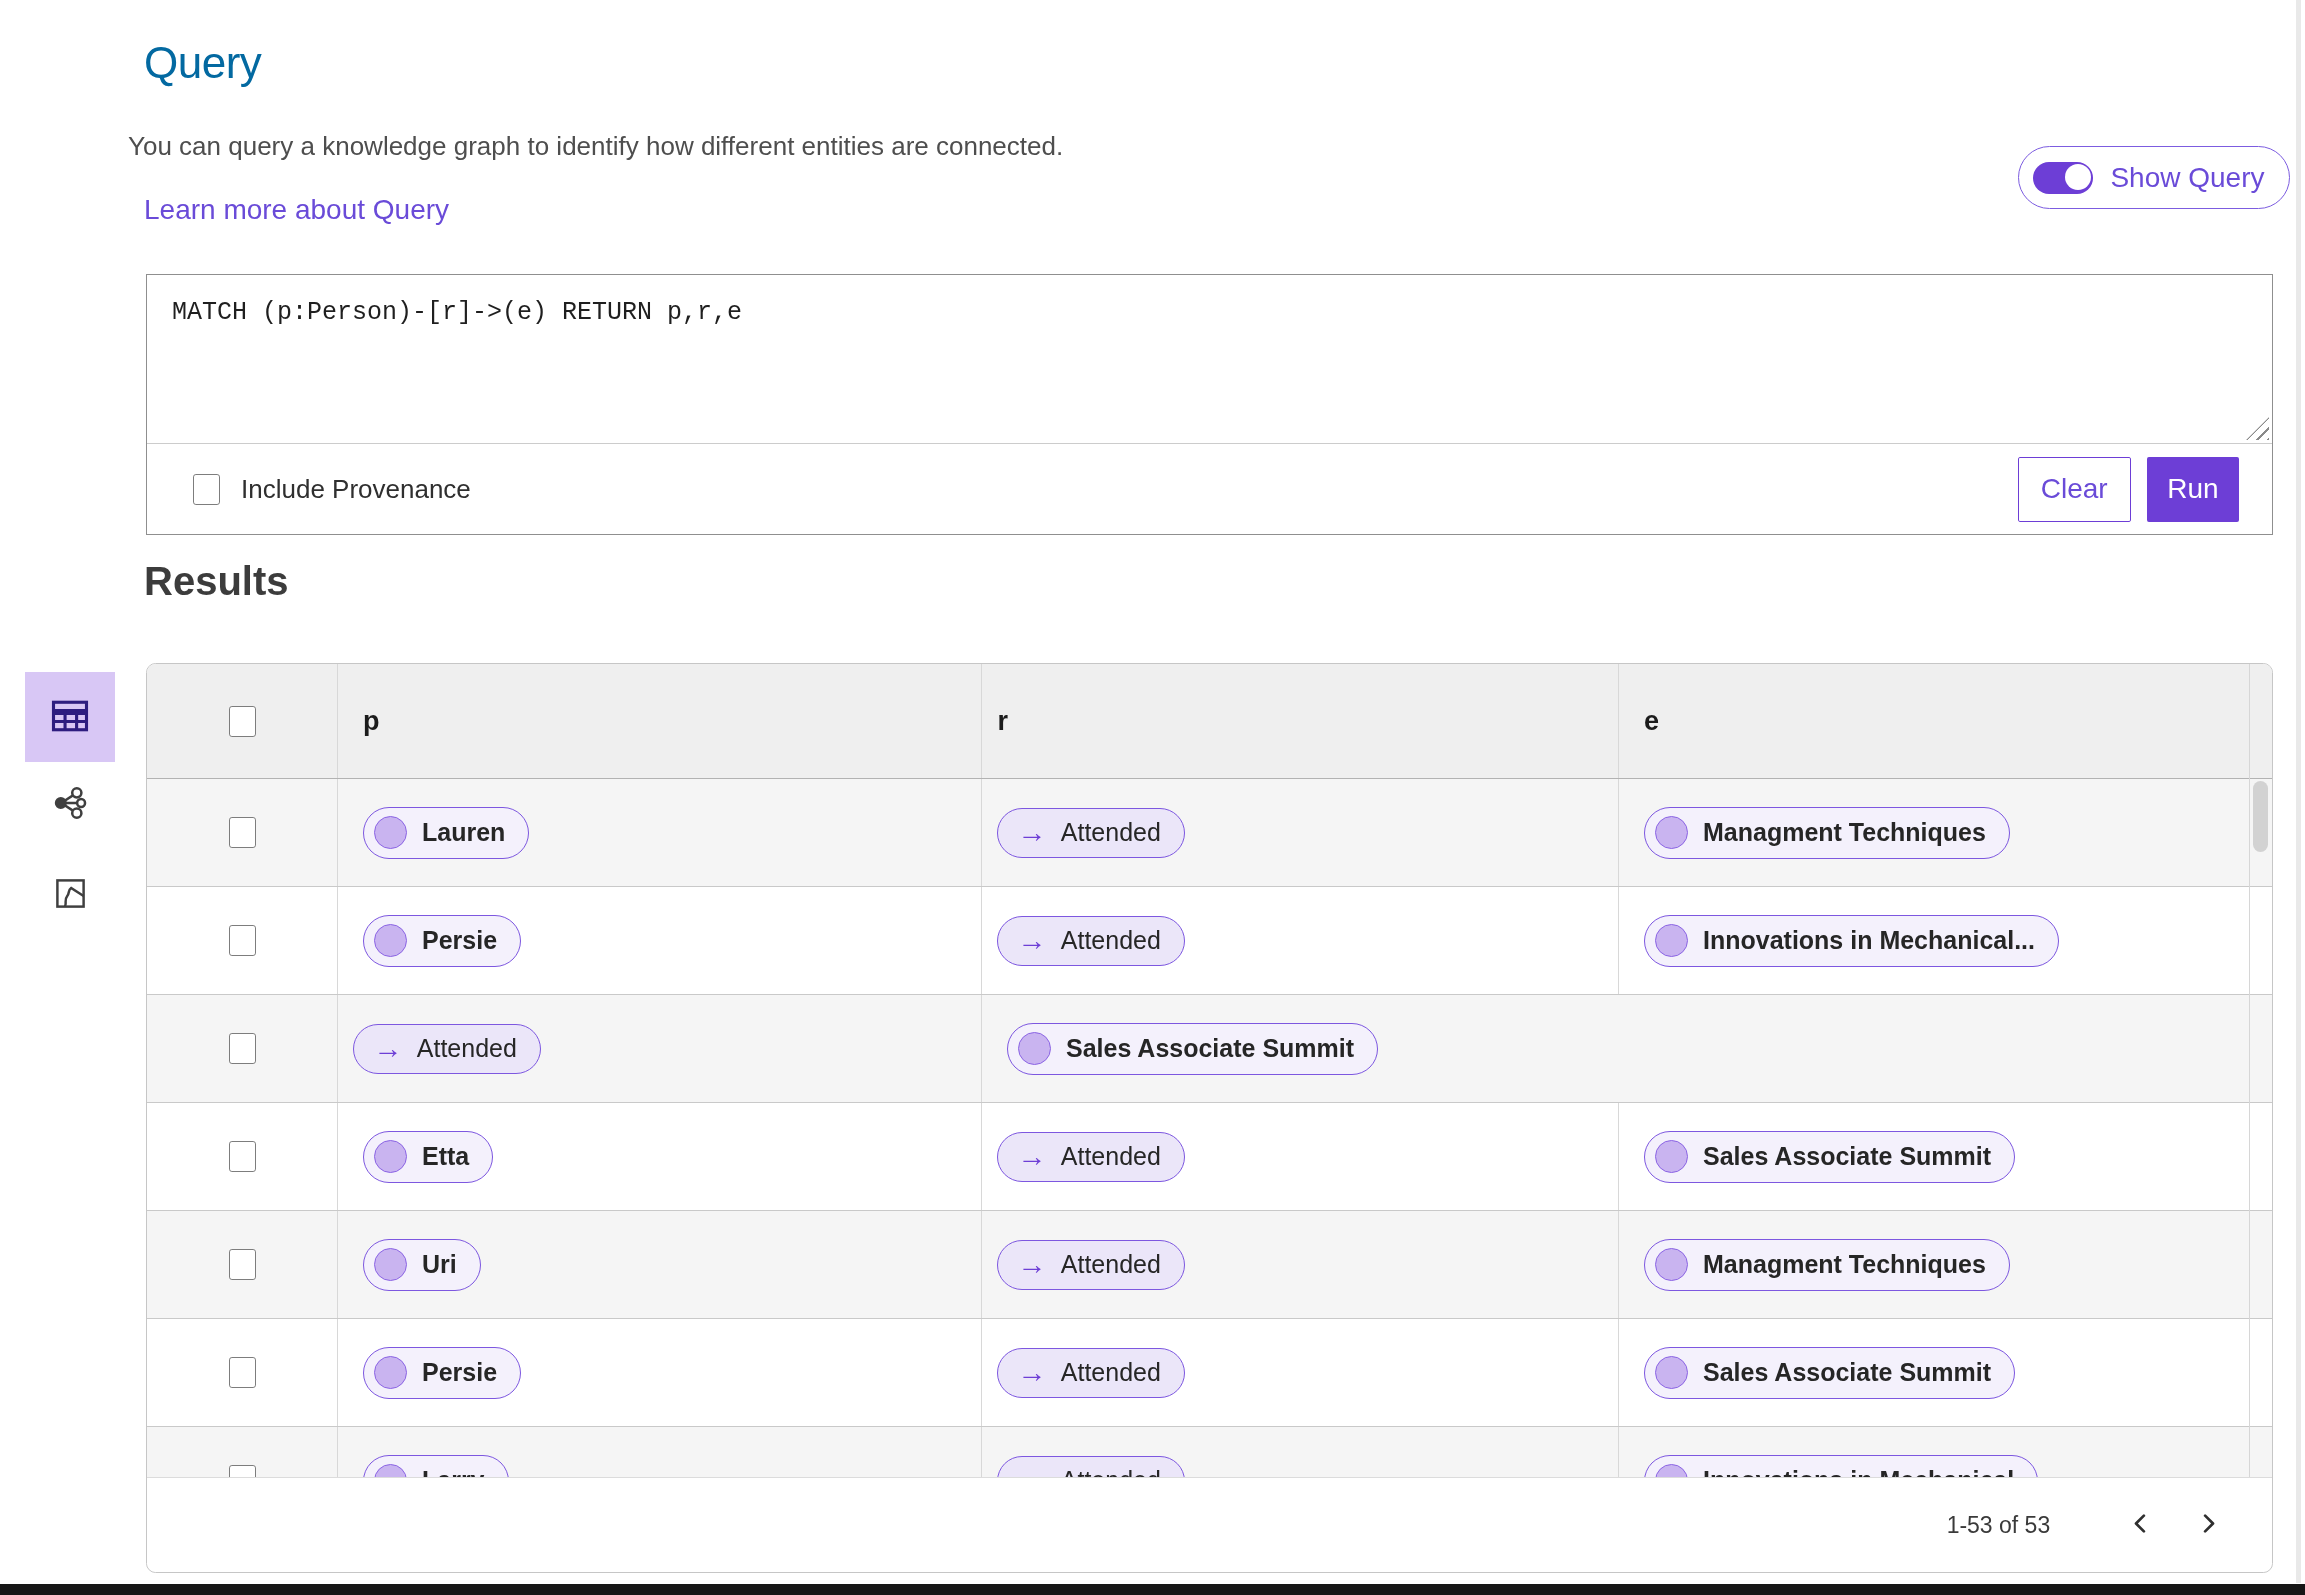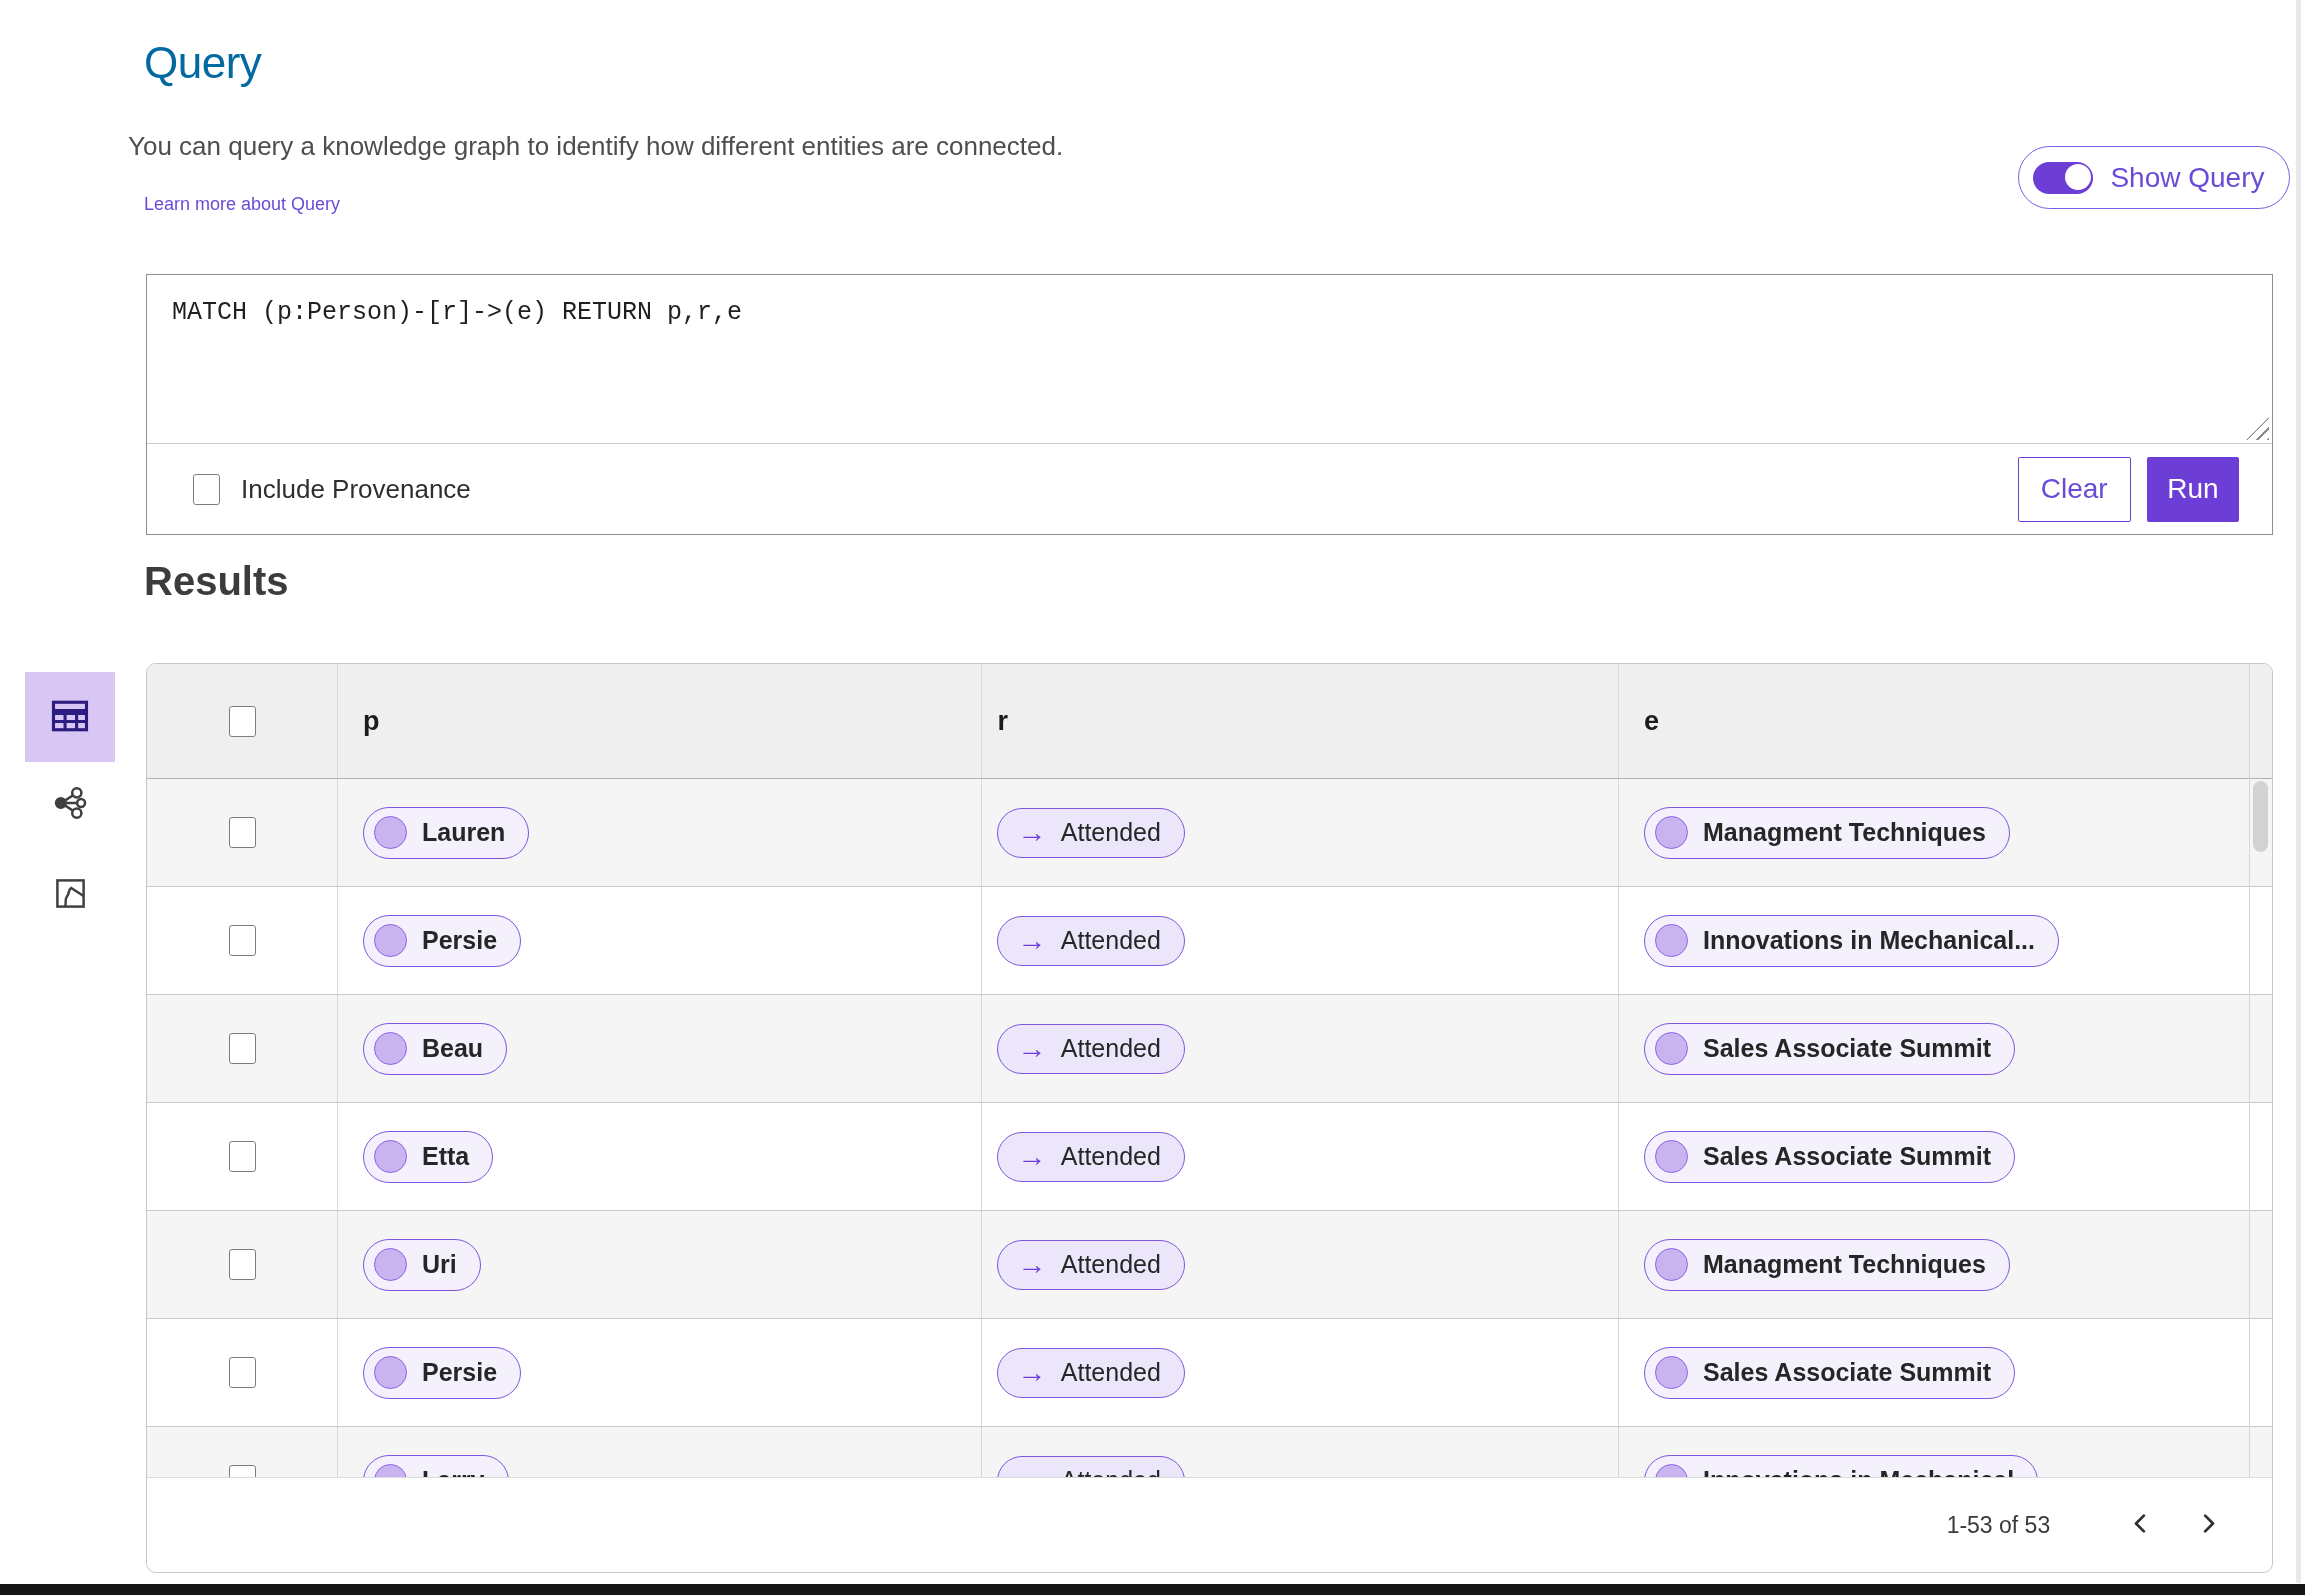--- a/index.html
+++ b/index.html
@@ -2,21 +2,21 @@
 <html><head>
 <meta charset="utf-8">
 <style>
   * { margin:0; padding:0; box-sizing:border-box; }
   html,body { width:2306px; height:1596px; background:#ffffff; overflow:hidden;
               font-family:"Liberation Sans", sans-serif; color:#333; position:relative; }
 
   
   .page-title { position:absolute; left:144px; top:38px; font-size:44px; font-weight:400; color:#0369a1; letter-spacing:-0.5px; }
   .query-desc { position:absolute; left:128px; top:131px; font-size:26px; color:#4e4e4e;text-align:right; }
-  .learn-link { position:absolute; left:144px; top:194px; font-size:18px; color:#6a4bd8; text-decoration:none; cursor:pointer; }
+  .learn-link { position:absolute; left:144px; top:194px; font-size:28px; color:#6a4bd8; text-decoration:none; cursor:pointer; }
 
   .show-query-btn { position:absolute; left:2018px; top:146px; height:63px; min-width:259px;
     border:1.9px solid #7c5ce0; border-radius:38px; background:#fff; display:flex; align-items:center;
     padding:0 25px 0 14.4px; gap:17px; cursor:pointer; }
   .switch { width:60px; height:32px; border-radius:19px; background:#6d3ed6; position:relative; display:inline-block; }
   .switch .knob { position:absolute; right:2.9px; top:2.9px; width:26px; height:26px; border-radius:50%; background:#fff; }
   .show-query-label { font-size:28px; color:#6a4bd8; white-space:nowrap; }
 
   .query-panel { position:absolute; left:146px; top:274px; width:2127px; height:261px;
     border:1px solid #8f8f8f; background:#fff; }
@@ -199,26 +199,20 @@
         <span class="dot"></span>
         <span class="pill-label">Innovations in Mechanical...</span>
       </span>
     </div>
   </div>
 
   <div class="trow shaded">
     <div class="cell first">
           <span class="checkbox"></span>
         </div>
-    <div class="cell">
-      <span class="pill entity">
-        <span class="dot"></span>
-        <span class="pill-label">Beau</span>
-      </span>
-    </div>
     <div class="cell col-r">
       <span class="pill relation">
         <span class="arrow">→</span>
         <span class="pill-label">Attended</span>
       </span>
     </div>
     <div class="cell">
       <span class="pill entity">
         <span class="dot"></span>
         <span class="pill-label">Sales Associate Summit</span>

